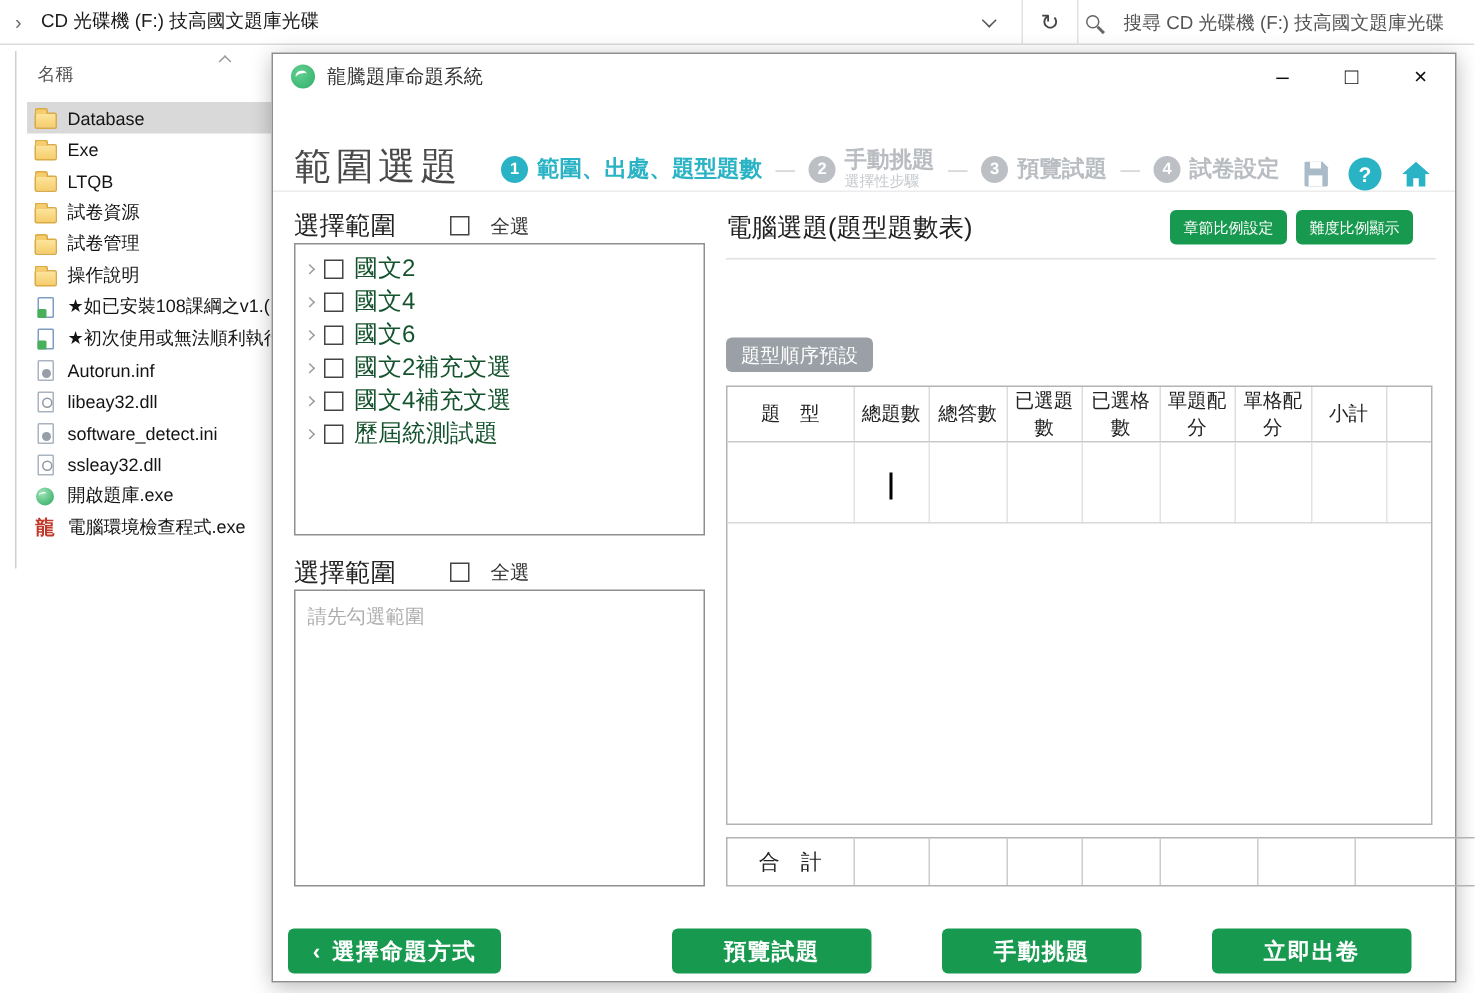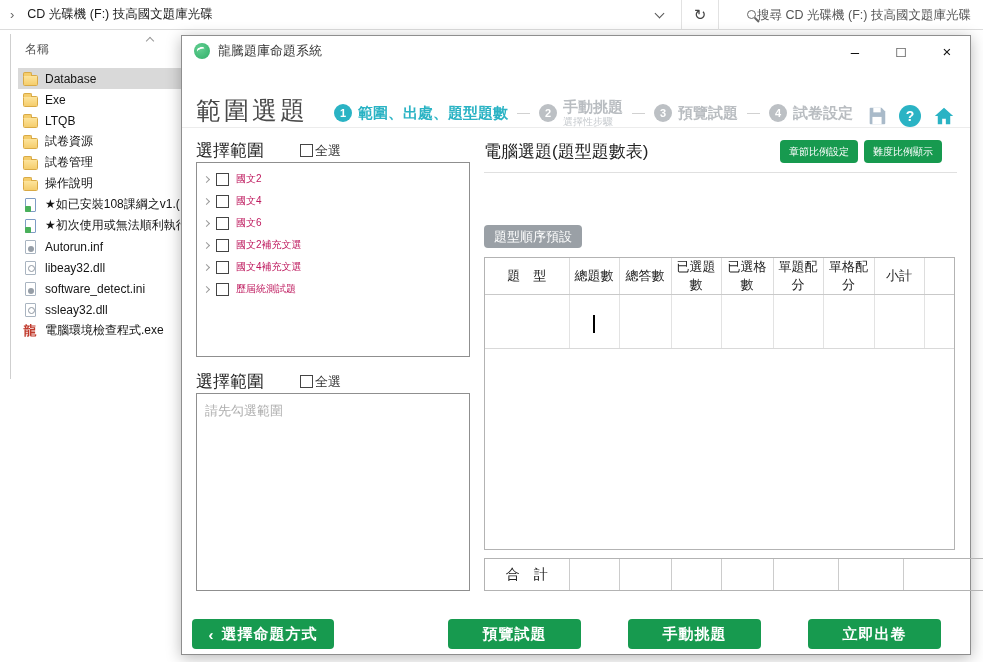--- a/index.html
+++ b/index.html
@@ -7,21 +7,21 @@
   body { position:relative; background:#fff; font-family:"Liberation Sans","DejaVu Sans",sans-serif; overflow:hidden; color:#222; }
 
   
   .topbar { position:absolute; left:0; top:0; width:983px; height:30px; background:#fff; border-bottom:1px solid #dcdcdc; display:flex; align-items:center; }
   .crumb-chevron { margin-left:10px; color:#666; font-size:13px; }
   .address { margin-left:13px; font-size:12.5px; color:#1a1a1a; }
   .topbar-spacer { flex:1; }
   .addr-chevron { width:7px; height:7px; border-right:1.4px solid #555; border-bottom:1.4px solid #555; transform:rotate(45deg); margin:-3px 18px 0 0; }
   .top-divider { width:1px; height:29px; background:#e2e2e2; }
   .refresh { width:36px; text-align:center; font-size:15px; color:#444; }
-  .searchbox { width:265px; height:30px; border-left:1px solid #e2e2e2; display:flex; align-items:center; gap:1px; padding-left:28px; }
+  .searchbox { width:265px; height:30px; border-left:1px solid #e2e2e2; display:flex; align-items:center; gap:16px; padding-left:5px; }
   .i-search { width:9px; height:9px; border:1.5px solid #666; border-radius:50%; position:relative; flex:0 0 auto; }
   .i-search::after { content:""; position:absolute; width:6px; height:1.5px; background:#666; transform:rotate(45deg); right:-5px; bottom:-2px; }
   .search-input { border:none; outline:none; font-size:12.5px; color:#444; width:220px; font-family:inherit; background:transparent; }
   .search-input::placeholder { color:#555; opacity:1; }
 
   
   .filepane { position:absolute; left:0; top:30px; width:181px; height:632px; overflow:hidden; background:#fff; }
   .pane-edge { position:absolute; left:10px; top:4px; width:1px; height:345px; background:#cfcfcf; }
   .files-header { position:absolute; left:25px; top:11px; font-size:12px; color:#555; }
   .sort-caret { position:absolute; left:147px; top:8px; width:6px; height:6px; border-left:1.3px solid #999; border-top:1.3px solid #999; transform:rotate(45deg); }
@@ -59,26 +59,26 @@
   .step-sub { font-size:10px; color:#c6cace; font-weight:normal; margin-top:1px; }
   .step.active .step-circle { background:#2ab3c4; }
   .step.active .step-label { color:#2ab3c4; }
   .step-dash { color:#cccccc; font-size:13px; }
   .head-icons { margin-left:auto; display:flex; align-items:center; gap:11px; }
   .help-circle { width:22px; height:22px; border-radius:50%; background:#2ab3c4; color:#fff; font-size:14px; font-weight:bold; display:flex; align-items:center; justify-content:center; }
 
   
   .sec-row { position:absolute; display:flex; align-items:center; }
   .sec-title { font-size:17px; color:#222; }
-  .select-all { display:flex; align-items:center; gap:2px; font-size:13px; color:#333; }
+  .select-all { display:flex; align-items:center; gap:14px; font-size:13px; color:#333; }
   .cbox { width:13px; height:13px; border:1px solid #444; background:#fff; flex:0 0 auto; }
   .tree-box { position:absolute; left:14px; top:126px; width:274px; height:195px; border:1px solid #8f8f8f; padding-top:5px; overflow:hidden; }
   .tree-row { display:flex; align-items:center; gap:7px; height:22px; padding-left:7px; }
   .chev { width:5px; height:5px; border-top:1.5px solid #9a9a9a; border-right:1.5px solid #9a9a9a; transform:rotate(45deg); flex:0 0 auto; }
-  .tree-label { font-size:10px; color:#be185d; }
+  .tree-label { font-size:16px; color:#14532d; }
   .source-box { position:absolute; left:14px; top:357px; width:274px; height:198px; border:1px solid #8f8f8f; padding:8px; }
   .placeholder { font-size:13px; color:#aeaeae; }
 
   
   .sel-title { position:absolute; left:302px; top:104px; font-size:17px; color:#222; }
   .gbtn-sm { position:absolute; top:104px; height:23px; background:#179a4f; color:#fff; font-size:10px; border:none; border-radius:4px; padding:0 9px; display:flex; align-items:center; font-family:inherit; }
   .sel-divider { position:absolute; left:302px; right:13px; top:136px; border-top:1px solid #e0e0e0; }
   .order-btn { position:absolute; left:302px; top:189px; height:23px; background:#9aa0a6; color:#fff; font-size:13px; border:none; border-radius:4px; padding:0 10px; display:flex; align-items:center; font-family:inherit; }
   .main-table-box { position:absolute; left:302px; top:221px; width:471px; height:293px; border:1px solid #b3b3b3; }
   .main-table-box table, .total-box table { border-collapse:collapse; table-layout:fixed; width:469px; }
@@ -179,20 +179,26 @@
         <span class="ficon">
           <span class="i-page gear"></span>
         </span>
         <span>software_detect.ini</span>
       </div>
     <div class="filerow">
         <span class="ficon">
           <span class="i-page dll"></span>
         </span>
         <span>ssleay32.dll</span>
+      </div>
+    <div class="filerow">
+        <span class="ficon">
+          <span class="i-sphere"></span>
+        </span>
+        <span>開啟題庫.exe</span>
       </div>
     <div class="filerow">
         <span class="ficon i-dragon">龍</span>
         <span>電腦環境檢查程式.exe</span>
       </div>
   </div>
 </div>
 
 <div class="appwin">
 

